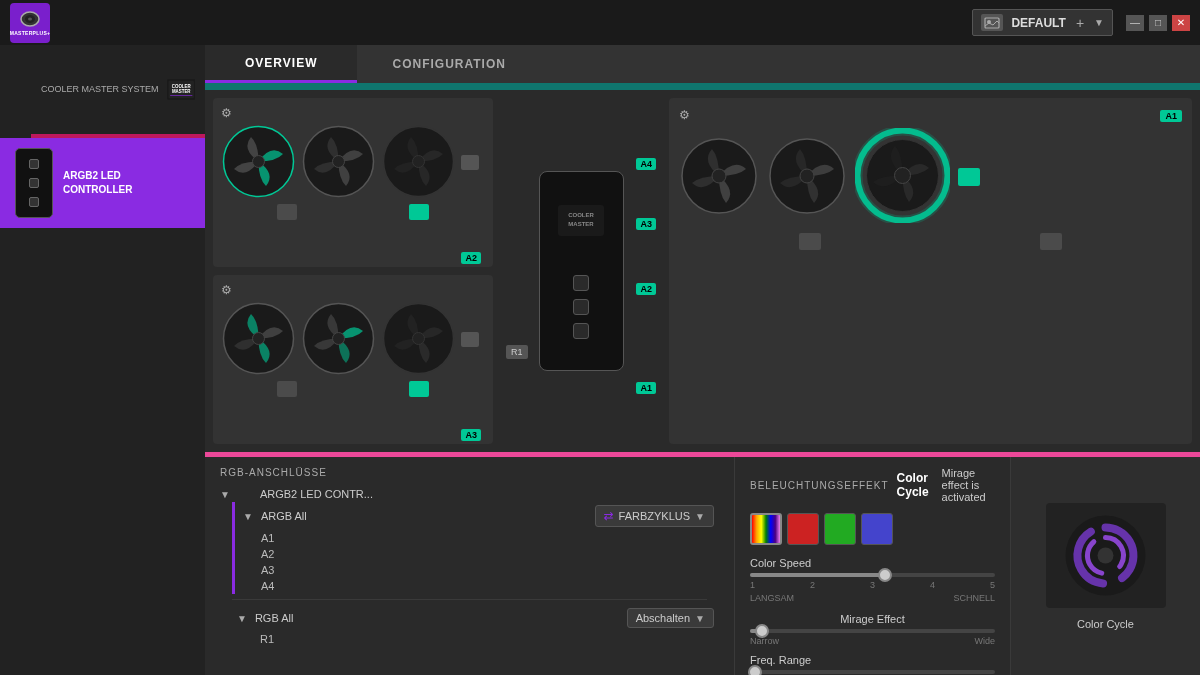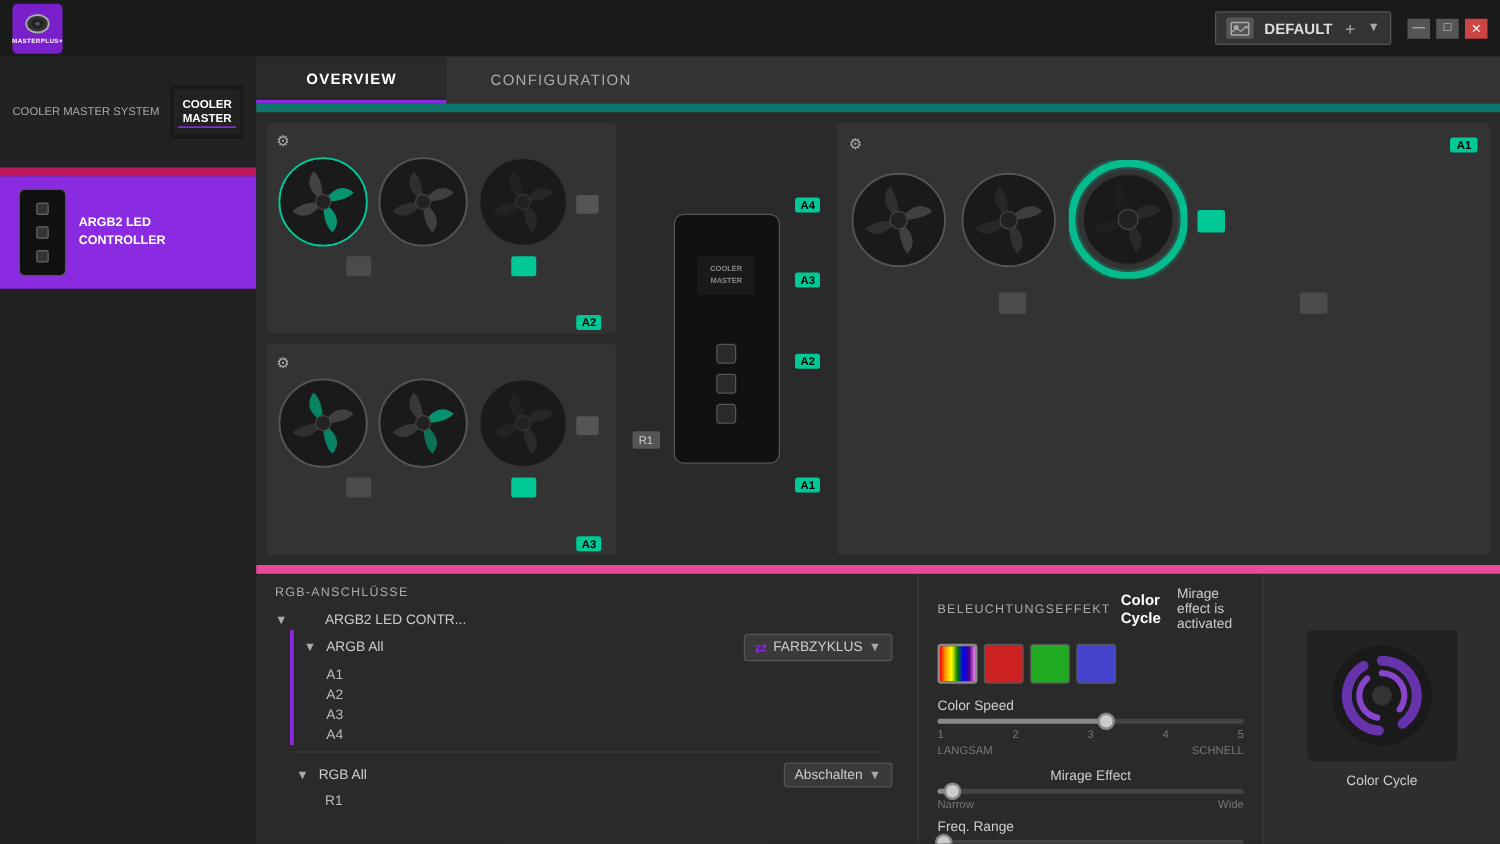--- a/index.html
+++ b/index.html
@@ -50,21 +50,21 @@
     <button style="width:18px; height:16px; background:#555; border:none; color:#ccc; font-size:10px; cursor:pointer; display:flex; align-items:center; justify-content:center;">—</button>
     <button style="width:18px; height:16px; background:#555; border:none; color:#ccc; font-size:10px; cursor:pointer; display:flex; align-items:center; justify-content:center;">□</button>
     <button style="width:18px; height:16px; background:#c44; border:none; color:#fff; font-size:10px; cursor:pointer; display:flex; align-items:center; justify-content:center;">✕</button>
   </div>
 </div>
 
 <div style="display:flex; height:630px;">
 
   <div style="width:205px; background:#222; display:flex; flex-direction:column; flex-shrink:0;">
 
-    <div style="padding:12px 10px; display:flex; align-items:center; gap:8px; border-bottom:7px solid #be185d;">
+    <div style="padding:12px 10px; display:flex; align-items:center; gap:8px; border-bottom:4px solid #be185d;margin-left:31px;">
       <div style="flex-shrink:0;">
         <div style="font-size:9px; color:#aaa; text-transform:uppercase; line-height:1.4; text-align:center;">
           <span>COOLER MASTER
 SYSTEM</span>
         </div>
       </div>
 
       <svg width="90" height="65" viewBox="0 0 90 65">
         <rect x="0" y="0" width="90" height="65" rx="4" fill="#1a1a1a"></rect>
 
@@ -85,21 +85,21 @@
 CONTROLLER</div>
     </div>
   </div>
 
   <div style="flex:1; display:flex; flex-direction:column;">
 
     <div style="display:flex; background:#333; height:45px; border-bottom:7px solid #0f766e;">
       <div style="padding:12px 40px; cursor:pointer; font-size:12px; font-weight:bold; letter-spacing:1px; text-transform:uppercase; color:#fff; background:#2a2a2a; border-bottom:3px solid #8a2be2; display:flex; align-items:center;">
         <span>OVERVIEW</span>
       </div>
-      <div style="padding:12px 35px; cursor:pointer; font-size:12px; font-weight:normal; letter-spacing:1px; text-transform:uppercase; color:#aaa; display:flex; align-items:center;">
+      <div style="padding:12px 35px; cursor:pointer; font-size:12px; font-weight:bold; letter-spacing:1px; text-transform:uppercase; color:#aaa; display:flex; align-items:center;">
         <span>CONFIGURATION</span>
       </div>
     </div>
 
     <div style="display:flex; padding:8px; gap:8px; height:390px; background:#2a2a2a;">
 
       <div style="display:flex; flex-direction:column; gap:8px; width:280px;">
 
         <div style="background:#333; border-radius:4px; padding:8px 8px 18px 8px; position:relative; flex:1;">
           <div style="display:flex; align-items:center; gap:4px; margin-bottom:4px;">
@@ -269,21 +269,21 @@
 
         <div style="display:flex; justify-content:space-around; margin-top:8px; padding:0 10px;">
           <div style="width:22px; height:17px; background:#555; border-radius:2px; opacity:0.7;"></div>
           <div style="width:22px; height:17px; background:#555; border-radius:2px; opacity:0.7;"></div>
         </div>
         <div style="position:absolute; right:10px; top:12px; font-size:9px; background:#00c896; color:#000; padding:1px 5px; border-radius:2px; font-weight:bold;">A1</div>
       </div>
 
     </div>
 
-    <div style="display:flex; height:240px; border-top:7px solid #ec4899; overflow:hidden;">
+    <div style="display:flex; height:240px; border-top:5px solid #ec4899; overflow:hidden;">
 
       <div style="width:530px; padding:10px 15px; border-right:1px solid #3a3a3a; overflow-y:auto;">
         <div style="font-size:10px; color:#aaa; letter-spacing:1px; text-transform:uppercase; margin-bottom:8px;">RGB-ANSCHLÜSSE</div>
 
         <div style="display:flex; align-items:center; padding:2px 0; cursor:pointer;">
           <span style="color:#aaa; font-size:10px; margin-right:5px;">▼</span>
           <span style="color:#ccc; font-size:11px;margin-left:25px;">ARGB2 LED CONTR...</span>
         </div>
 
         <div style="display:flex; margin-left:12px;">

